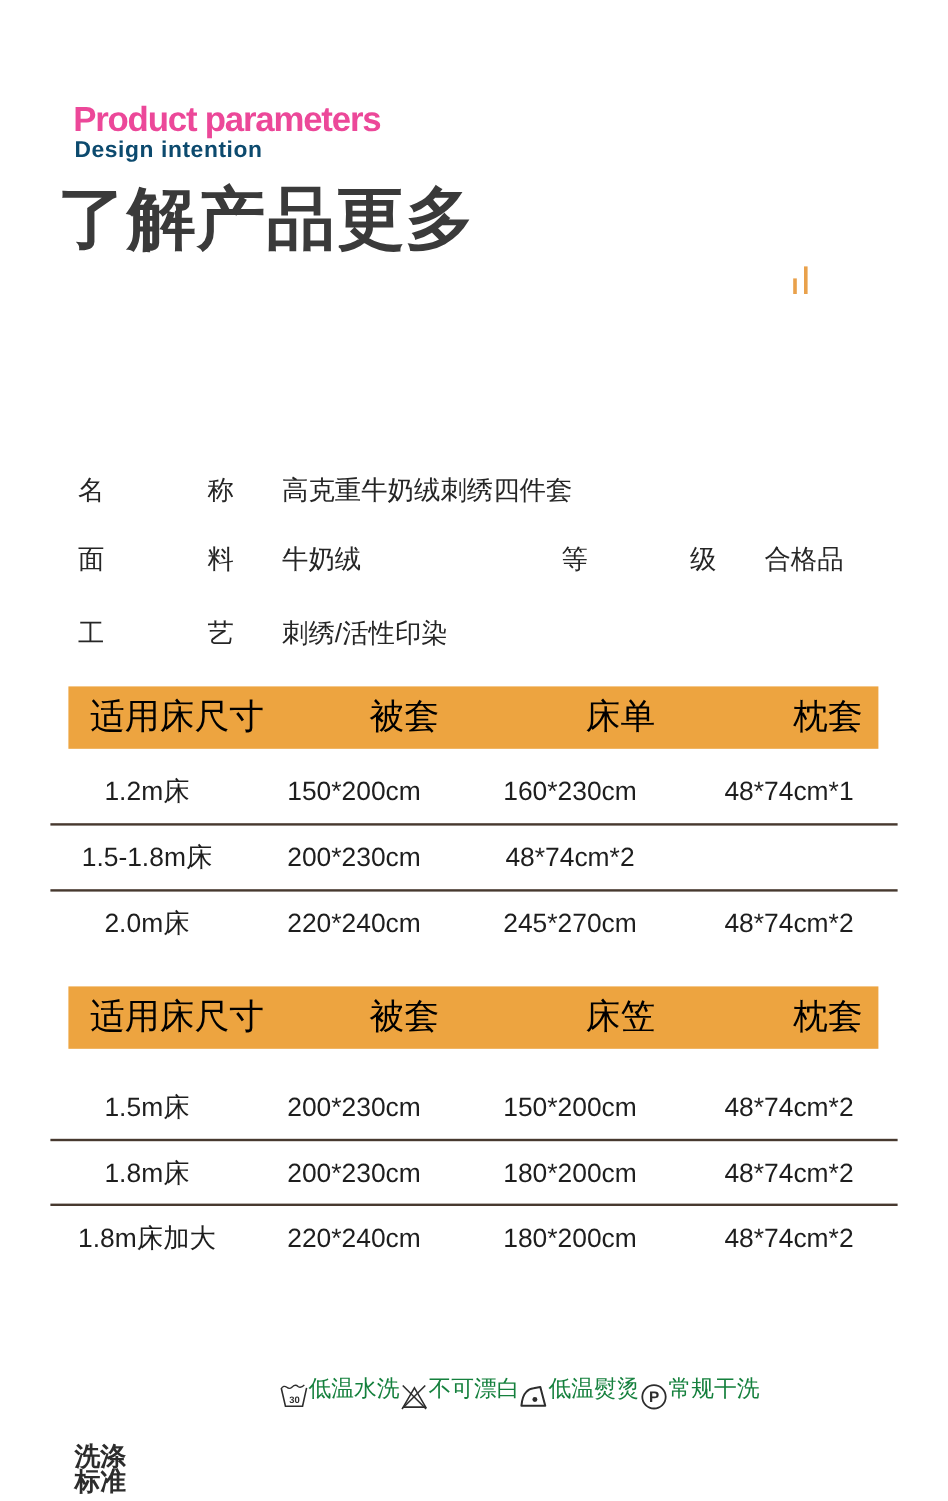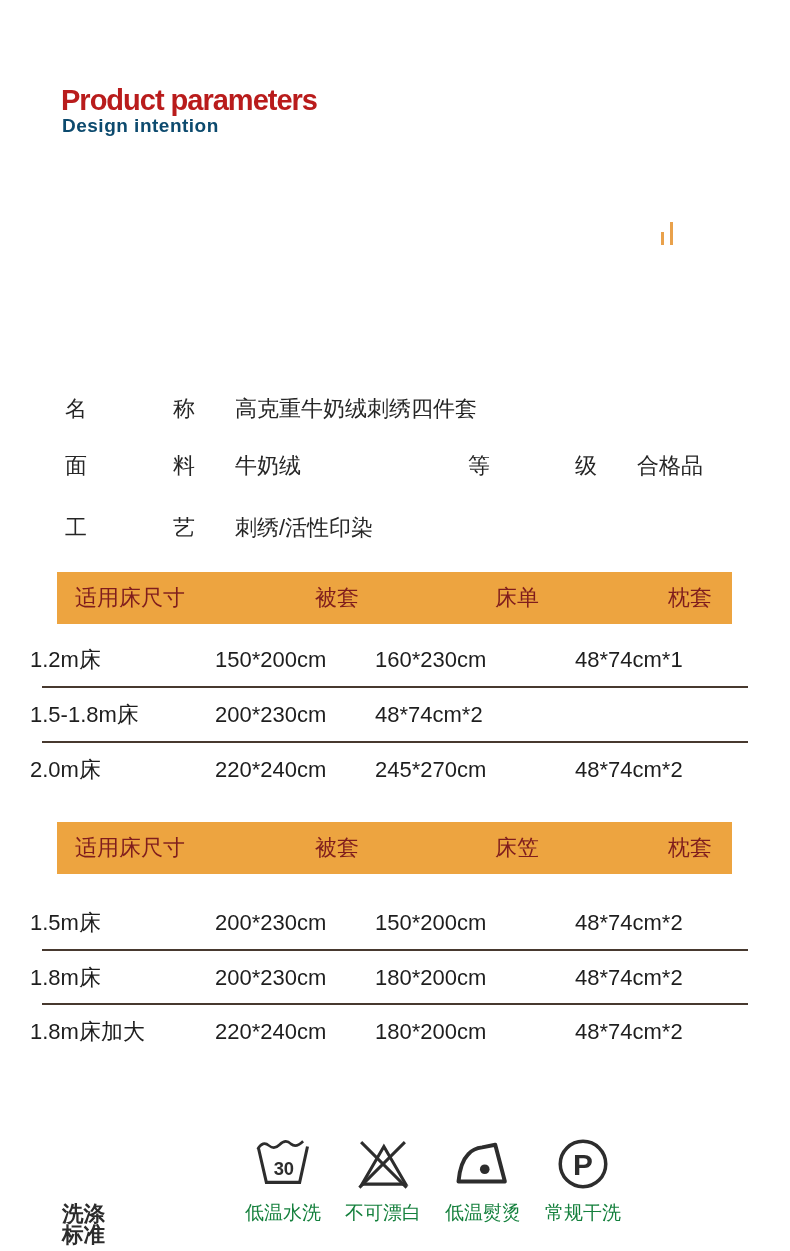--- a/index.html
+++ b/index.html
@@ -2,63 +2,64 @@
 <html><head>
 <meta charset="utf-8">
 <style>
   html,body{margin:0;padding:0;background:#ffffff;}
   .page{
     position:relative;width:790px;height:1251px;background:#ffffff;overflow:hidden;
     font-family:"Liberation Sans","DejaVu Sans",sans-serif;color:#242424;
   }
   
   .title-en{position:absolute;left:61px;top:84px;font-size:29px;font-weight:800;
-    letter-spacing:-1px;color:#b91c1c;}
+    letter-spacing:-1px;color:#ec4899;}
   .subtitle-en{position:absolute;left:62px;top:115px;font-size:19px;font-weight:700;
     letter-spacing:0.5px;color:#0c4a6e;}
   .cn-heading{position:absolute;left:48px;top:148px;font-size:57px;font-weight:700;
     color:#3a3a3a;line-height:70px;letter-spacing:1px;}
   .tick{position:absolute;background:#e9a14b;width:3px;}
   .tick-short{left:661px;top:232px;height:13px;}
   .tick-tall{left:670px;top:222px;height:23px;}
   
   .attr-row{position:absolute;left:0;width:790px;height:28px;font-size:22px;font-weight:500;color:#262626;}
   .attr-label{position:absolute;left:65px;width:130px;display:flex;justify-content:space-between;}
   .attr-label2{position:absolute;left:468px;width:129px;display:flex;justify-content:space-between;}
   .attr-value{position:absolute;left:235px;white-space:nowrap;}
   .attr-value2{position:absolute;left:637px;white-space:nowrap;}
   
   .tbl-header{position:absolute;left:57px;width:675px;height:52px;background:#eda440;}
-  .tbl-header .hcell{position:absolute;top:0;height:52px;line-height:52px;font-size:22px;
-    font-weight:500;color:#7f1d1d;white-space:nowrap;}
+  .tbl-header .hcell{position:absolute;top:0;height:52px;line-height:52px;font-size:29px;
+    font-weight:500;color:#000000;white-space:nowrap;}
   .hcell-1{left:18px;}
   .hcell-c{transform:translateX(-50%);margin-left:42px;}
   .tbl-row{position:absolute;left:30px;width:710px;display:grid;
     grid-template-columns:185px 160px 200px 165px;align-items:center;
     font-size:22px;font-weight:500;color:#1e1e1e;}
-  .tbl-row .cell{text-align:left;white-space:nowrap;}
+  .tbl-row .cell{text-align:center;white-space:nowrap;}
   .divider{position:absolute;left:42px;width:706px;height:2px;background:#47392f;}
   
   .care-label{position:absolute;left:62px;top:1158px;font-size:21.5px;font-weight:700;
     color:#2c2c2c;line-height:21px;margin-top:46px;}
   .care-items{position:absolute;left:233px;top:1136px;display:flex;}
-  .care-item{width:100px;display:flex;flex-direction:column;align-items:center;}
+  .care-item{width:100px;display:flex;flex-direction:row;}
   .care-svg{width:56px;height:56px;display:block;}
   .care-svg .stk{fill:none;stroke:#2d2d2d;}
   .care-svg text{fill:#2d2d2d;font-family:"Liberation Sans","DejaVu Sans",sans-serif;}
   .care-text{margin-top:8px;font-size:19px;font-weight:500;color:#15803d;white-space:nowrap;}
 </style>
 </head>
 <body>
 
 <div class="page">
 
   <div class="title-en">Product parameters</div>
   <div class="subtitle-en">Design intention</div>
   <div class="cn-heading">
+    <div>了解产品更多</div>
   </div>
   <div class="tick tick-short"></div>
   <div class="tick tick-tall"></div>
 
   <div class="attr-row" style="top:394px">
     <div class="attr-label">
       <span>名</span>
       <span>称</span>
     </div>
     <div class="attr-value">高克重牛奶绒刺绣四件套</div>

